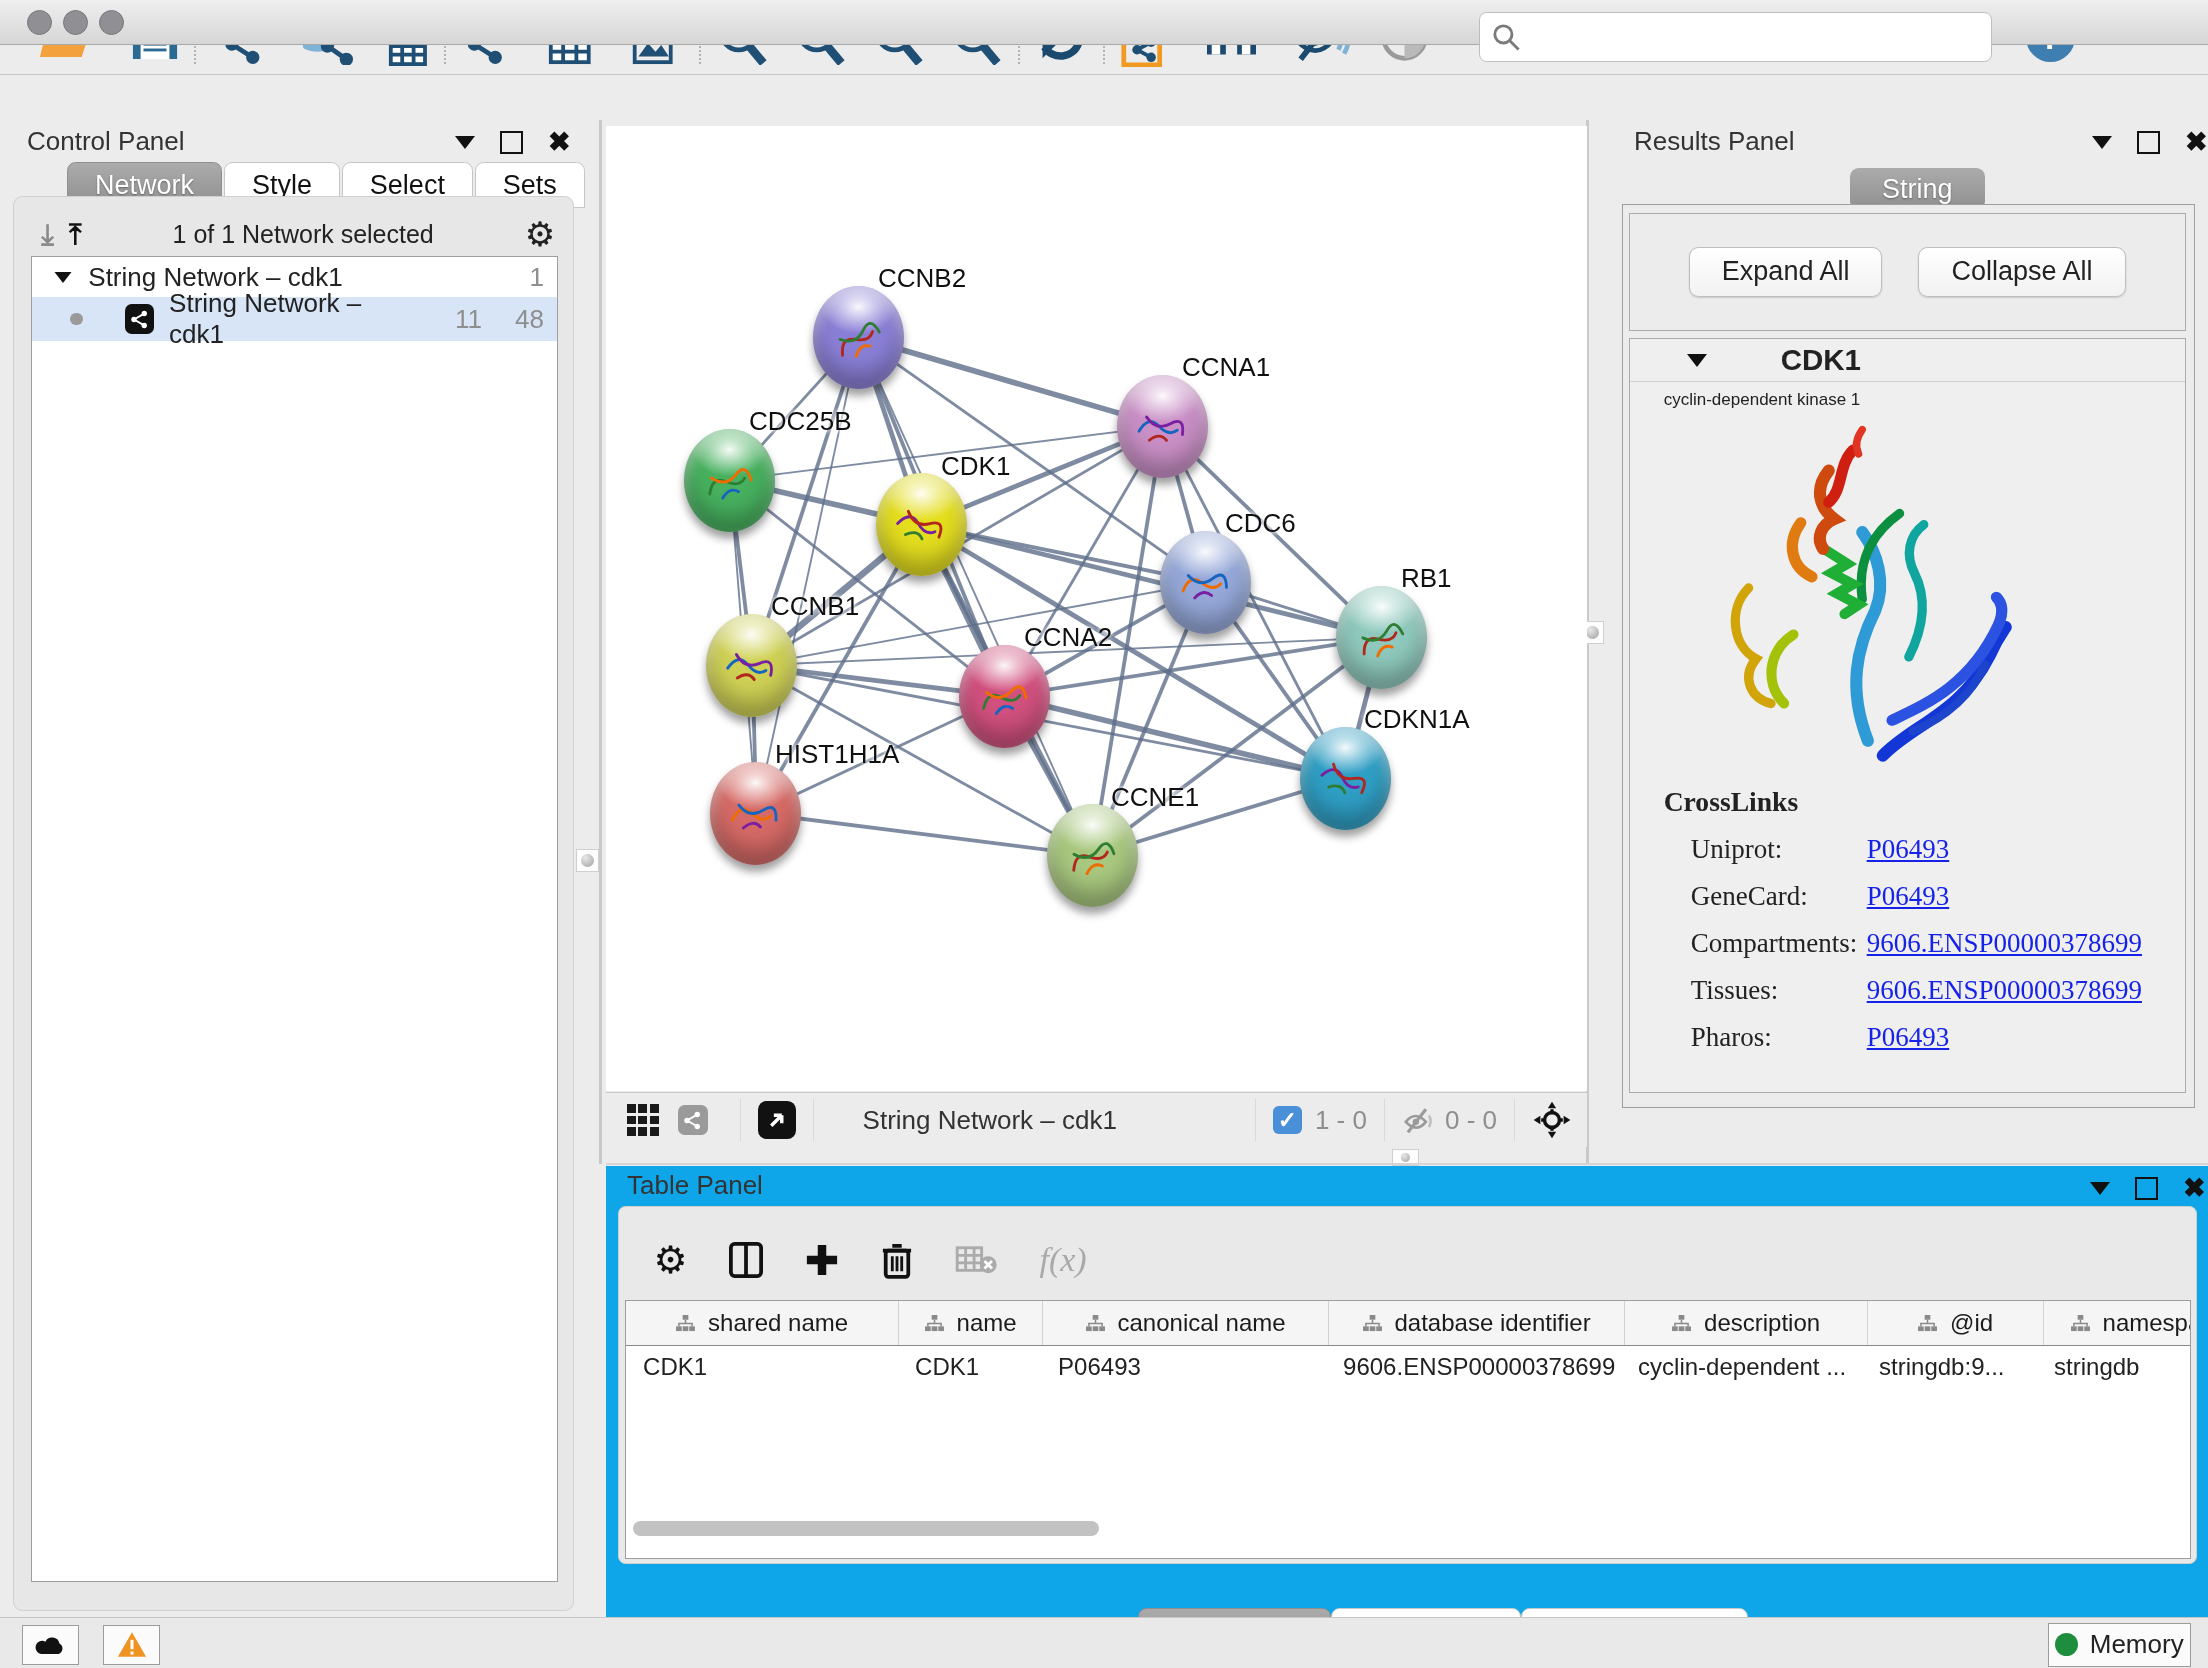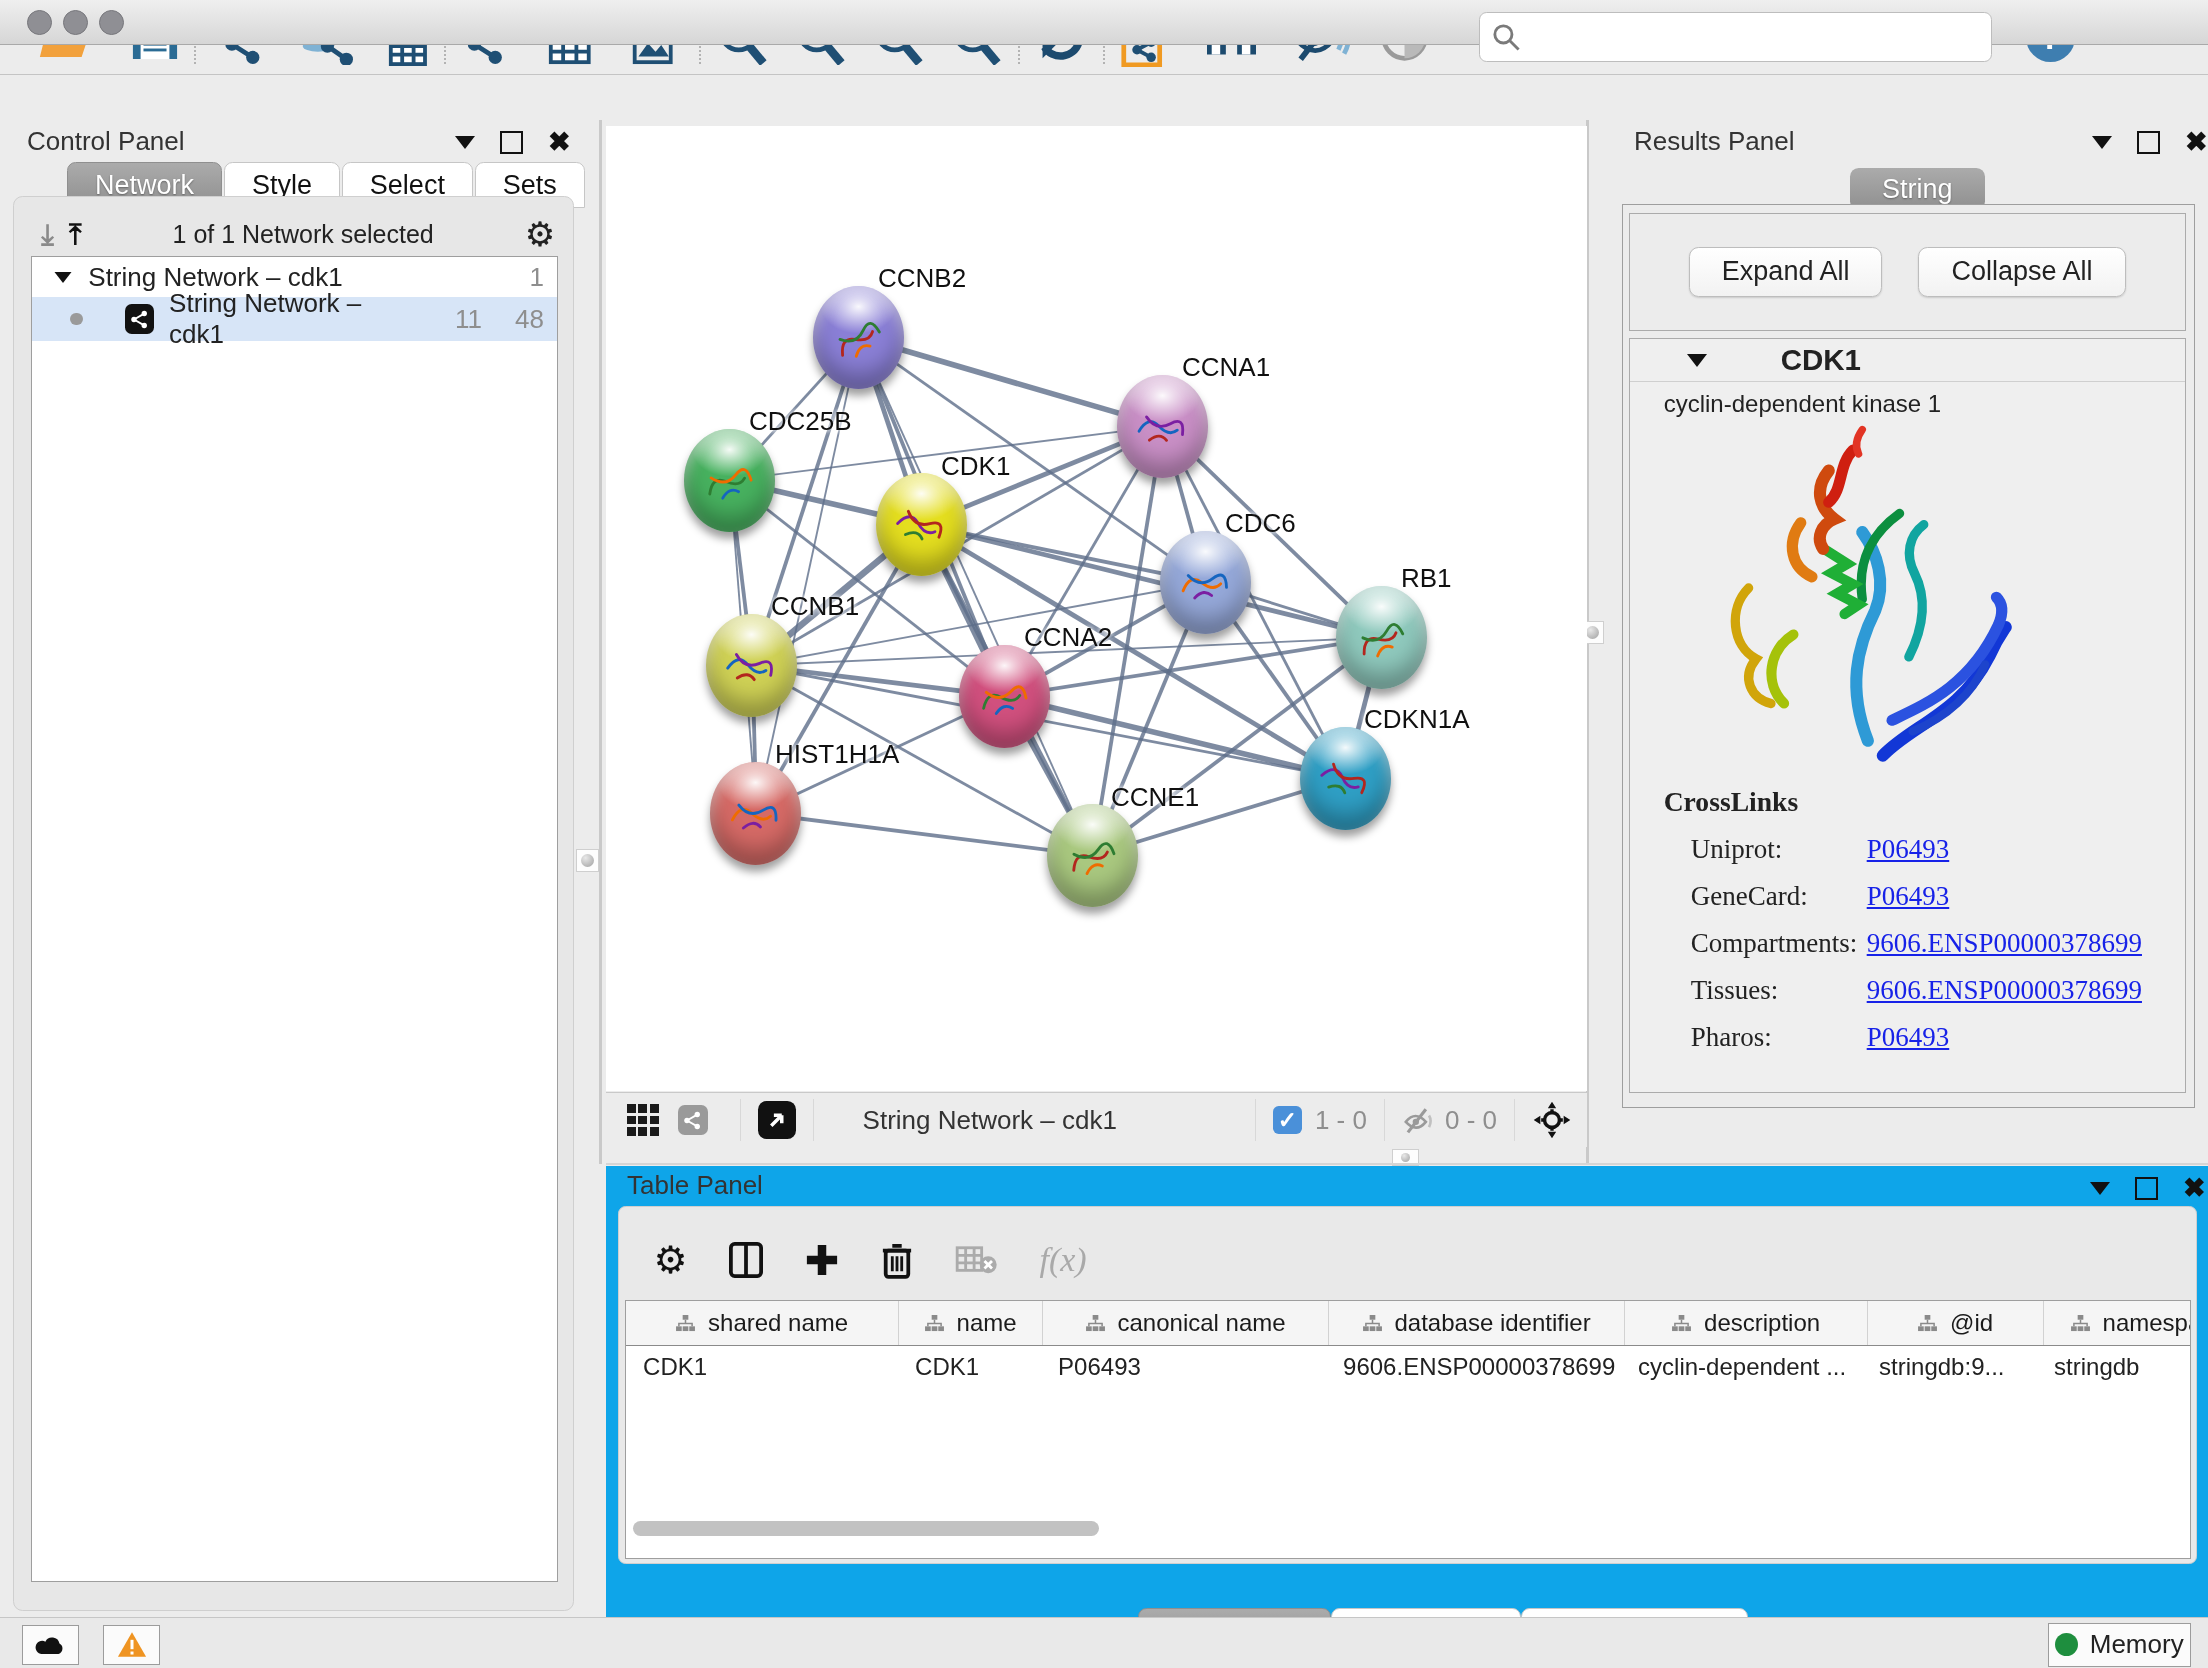--- a/index.html
+++ b/index.html
@@ -79,21 +79,21 @@
     background:linear-gradient(#ababab,#8f8f8f);border-radius:8.6px;text-shadow:0 1px 1.9px rgba(0,0,0,.35);}
   #rpbox{left:15px;top:84px;width:571px;height:902px;border:1.9px solid #9e9e9e;background:#ececec;}
   #btnpanel{left:5.7px;top:7.6px;width:555px;height:116px;border:1px solid #ababab;background:#ececec;
     display:flex;align-items:center;justify-content:center;gap:36px;}
   .wbtn{background:linear-gradient(#ffffff,#f2f2f2);border:1px solid #bdbdbd;border-radius:9.5px;
     font-size:27px;padding:8.6px 32px;box-shadow:0 1px 1.9px rgba(0,0,0,.15);}
   #cdkbox{left:5.7px;top:133px;width:555px;height:753px;border:1px solid #ababab;background:#efefef;}
   #cdkhead{display:flex;align-items:center;height:42px;border-bottom:1px solid #cfcfcf;padding-left:57px;}
   #cdkhead .tri{margin-right:74px;}
   #cdkname{font-size:29.5px;font-weight:bold;}
-  #cdkdesc{font-size:24px;margin:7.6px 0 0 34px;}
+  #cdkdesc{font-size:17px;margin:7.6px 0 0 34px;}
   #ribbon{position:absolute;left:59px;top:70px;}
   #xl{position:absolute;left:34px;top:447px;font-family:"Liberation Serif",serif;}
   #xlt{font-size:27.6px;font-weight:bold;}
   .xrow{display:flex;font-size:27px;margin-top:16px;}
   .xlabel{width:176px;margin-left:27px;}
   .xval{color:#1722e8;text-decoration:underline;}
   #rpscroll{left:9.5px;top:991px;width:53px;height:9.5px;background:#b9b9b9;border-radius:4.8px;}
   
   #hdiv{left:606px;top:1163px;width:1603px;height:1.9px;background:#d5d5d5;}
   #tp{left:606px;top:1166px;width:1603px;height:451px;background:#0ea5e9;}

